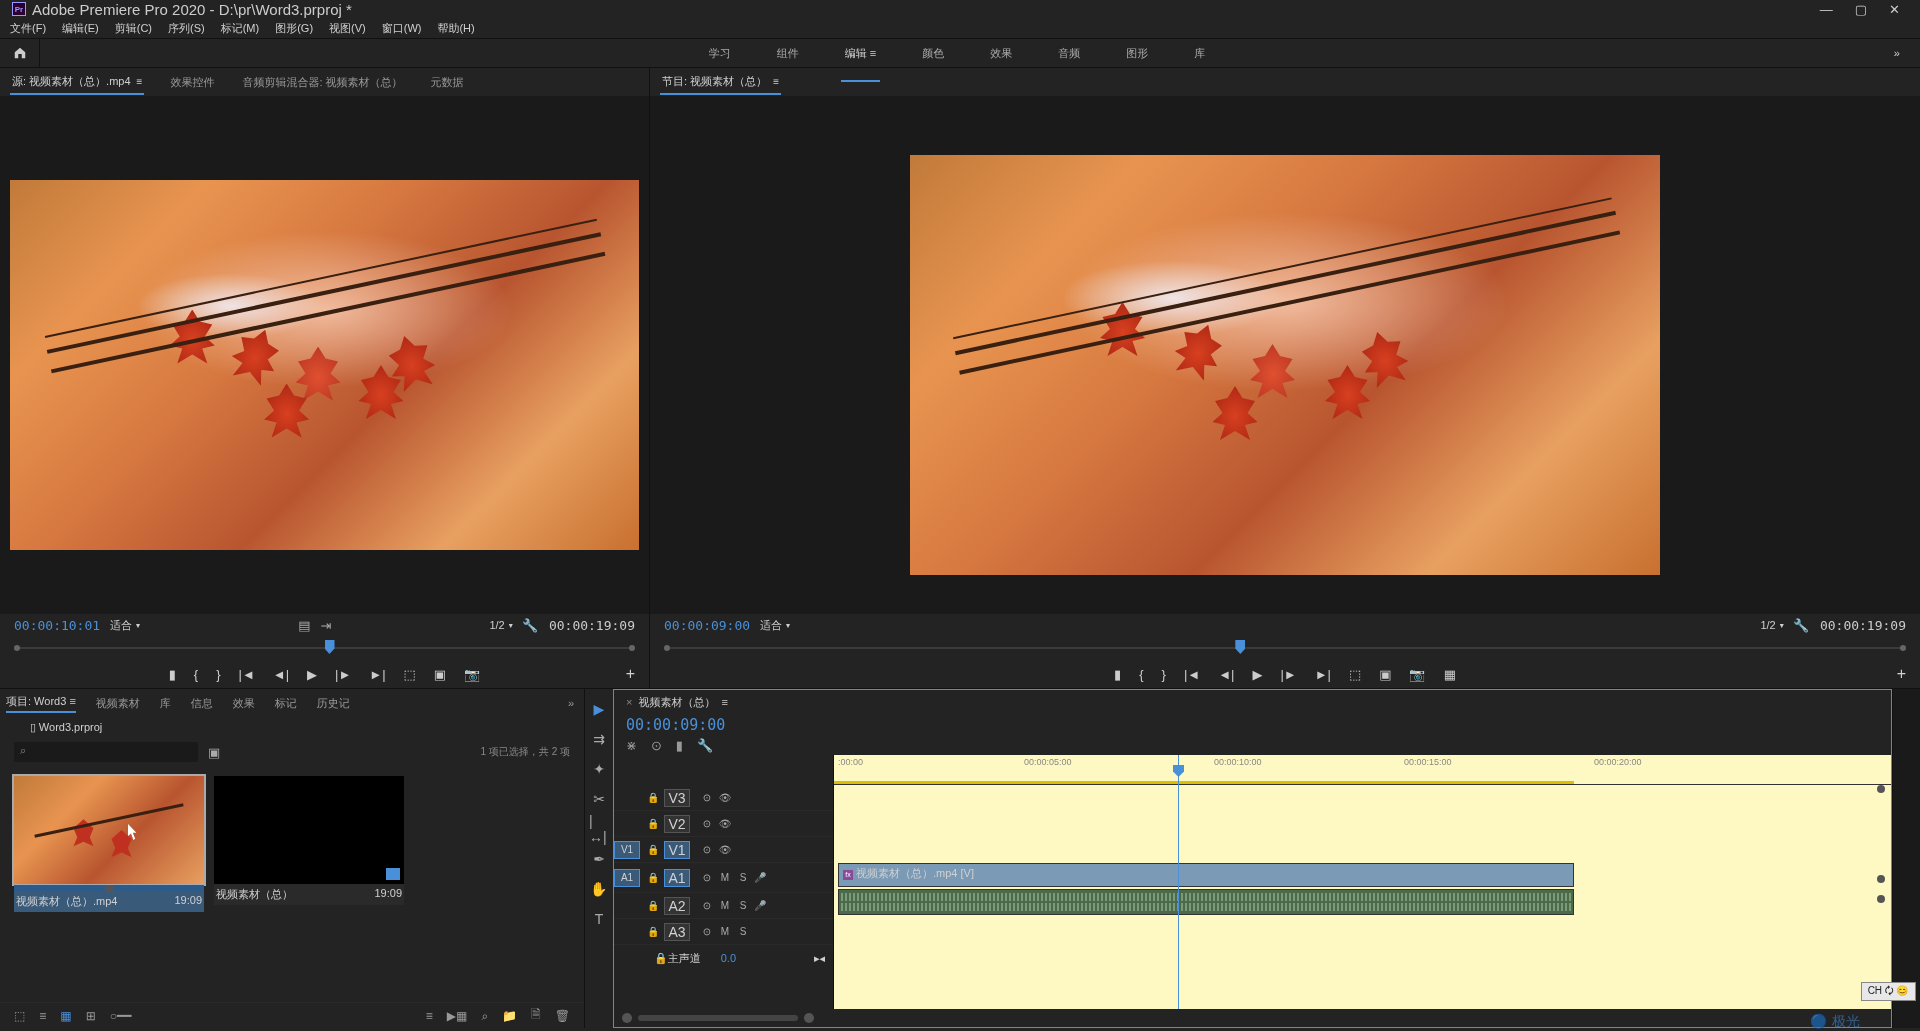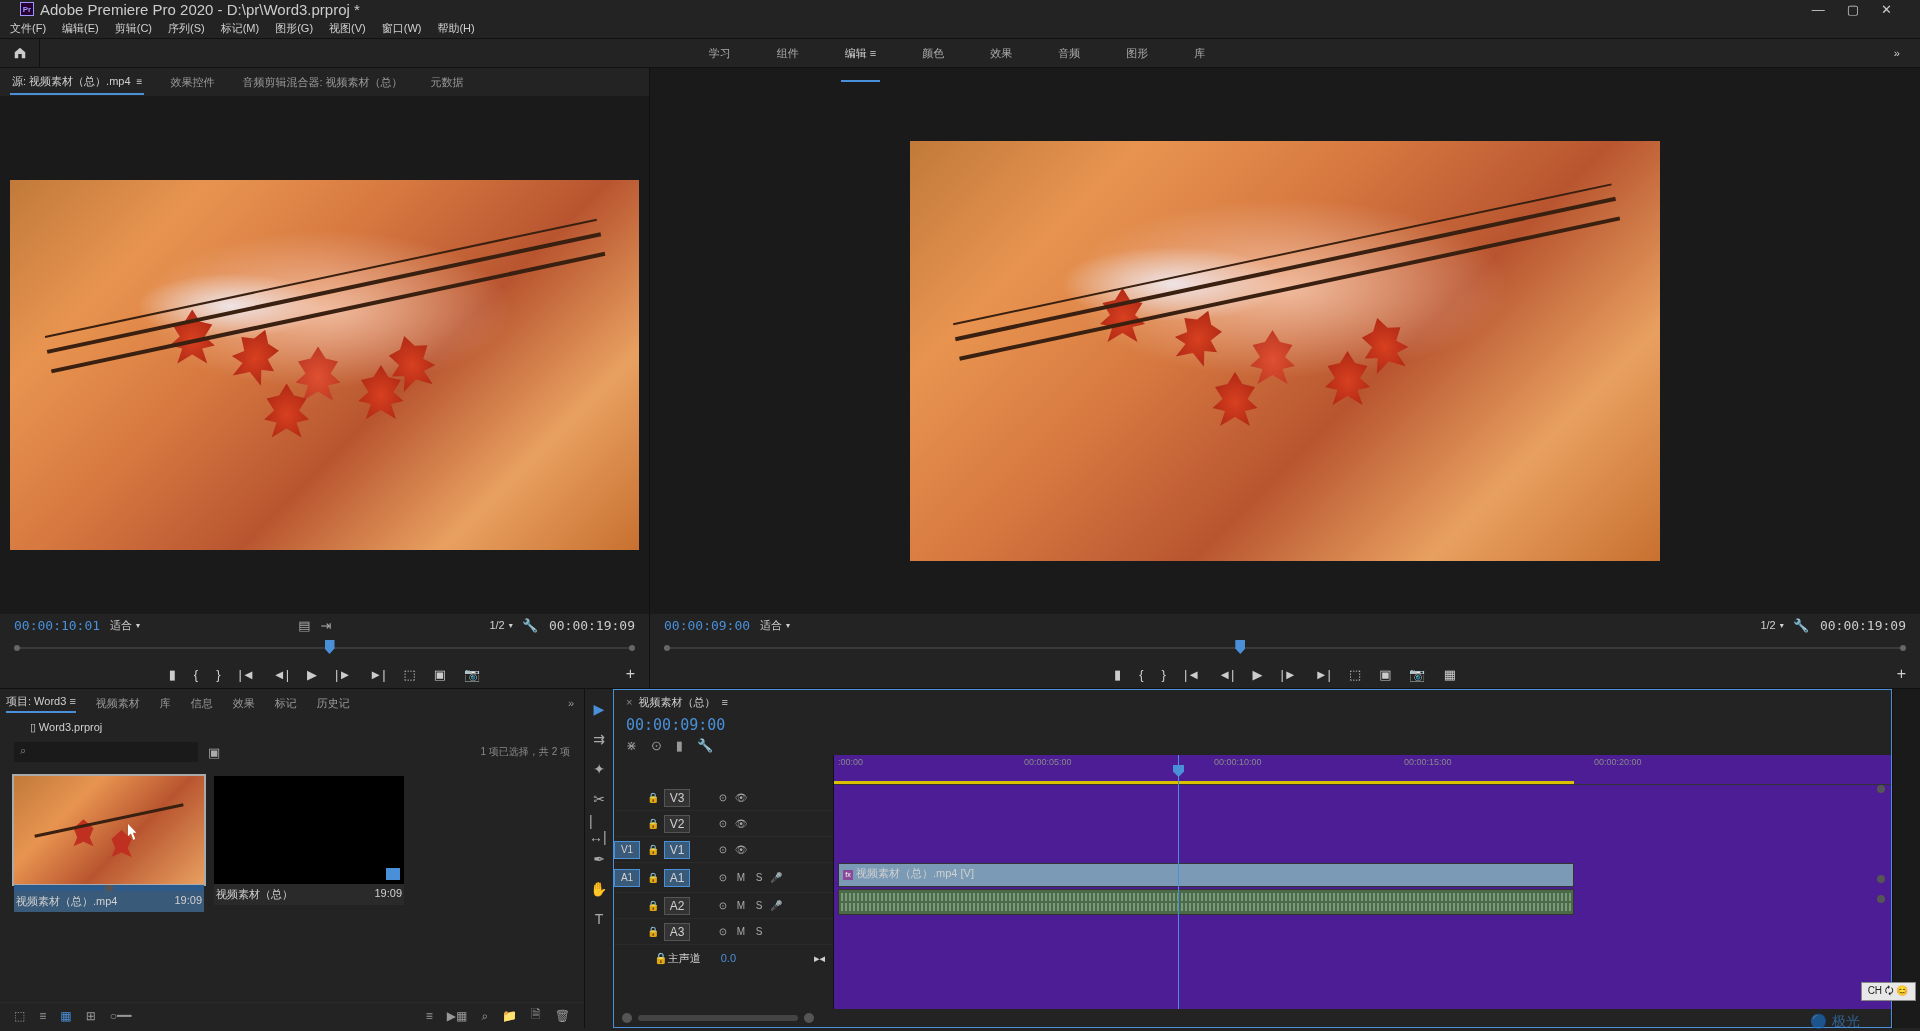--- a/index.html
+++ b/index.html
@@ -1,17 +1,17 @@
 <!DOCTYPE html>
 <html><head>
 <meta charset="utf-8">
 <style>
 *{margin:0;padding:0;box-sizing:border-box;font-family:"Microsoft YaHei",Arial,sans-serif;font-size:11px;color:#d0d0d0;user-select:none}
 body{background:#232323;width:1920px;height:1031px;overflow:hidden}
-.titlebar{height:18px;background:#232323;display:flex;align-items:center;padding:0 20px}
+.titlebar{height:18px;background:#232323;display:flex;align-items:center;padding:0 12px}
 .titlebar .logo{width:14px;height:14px;background:#2a0033;border:1px solid #9999ff;margin-right:6px;display:flex;align-items:center;justify-content:center;font-size:8px;color:#9999ff;font-weight:bold}
 .titlebar .title{font-size:15px;color:#ccc}
 .winctrl{margin-left:auto;display:flex;gap:22px;padding-right:8px}
 .winctrl span{font-size:13px;cursor:pointer;color:#ccc}
 .menubar{height:20px;background:#232323;display:flex;align-items:center;padding-left:4px;gap:4px}
 .menubar .mi{padding:2px 6px;cursor:pointer;font-size:11px}
 .workspacebar{height:30px;background:#232323;border-top:1px solid #111;border-bottom:1px solid #111;display:flex;align-items:center}
 .homebtn{width:40px;height:100%;display:flex;align-items:center;justify-content:center;border-right:1px solid #111;cursor:pointer}
 .wstabs{display:flex;gap:38px;margin-left:auto;margin-right:auto}
 .wstab{padding:18px 4px;cursor:pointer;color:#aaa;position:relative}
@@ -81,29 +81,29 @@
 .tool{width:20px;height:20px;display:flex;align-items:center;justify-content:center;cursor:pointer;color:#aaa;font-size:14px}
 .tool.active{color:#4a90d9}
 .timelinepanel{flex:1;display:flex;flex-direction:column;border:1px solid #4a90d9}
 .tlheader{height:24px;display:flex;align-items:center;padding-left:12px;gap:6px}
 .tlheader .x{color:#888;cursor:pointer}
 .tltc{padding:2px 12px;color:#4a90d9;font-family:monospace;font-size:15px}
 .tlicons{display:flex;gap:14px;padding:2px 12px}
 .tlicon{cursor:pointer;color:#999;font-size:13px}
 .tlbody{flex:1;display:flex}
 .trackheaders{width:220px;background:#232323;border-right:1px solid #111}
-.trackarea{flex:1;position:relative;background:#4c1d95;overflow:hidden}
+.trackarea{flex:1;position:relative;background:#fef9c3;overflow:hidden}
 .ruler{height:30px;position:relative;border-bottom:1px solid #333}
 .rulertick{position:absolute;top:2px;font-size:9px;color:#888}
 .rulerline{position:absolute;bottom:0;left:0;height:3px;background:#dac000}
 .trow{height:26px;display:flex;align-items:center;border-bottom:1px solid #2a2a2a}
 .trow.tall{height:30px}
 .trow .lock{width:20px;text-align:center;cursor:pointer;font-size:10px}
 .trow .src{width:26px;height:18px;background:#3a5a7a;border:1px solid #4a90d9;text-align:center;font-size:10px;line-height:16px;margin-right:4px;cursor:pointer}
-.trow .tgt{width:26px;height:18px;background:#333;border:1px solid #555;text-align:center;font-size:12px;line-height:16px;margin-right:24px;cursor:pointer}
+.trow .tgt{width:26px;height:18px;background:#333;border:1px solid #555;text-align:center;font-size:14px;line-height:16px;margin-right:8px;cursor:pointer}
 .trow .tgt.on{background:#3a5a7a;border-color:#4a90d9}
 .trow .tog{width:18px;text-align:center;cursor:pointer;font-size:10px;color:#aaa}
 .trackheaders .spacer-row{height:30px}
 .mastervol{display:flex;align-items:center;height:26px;padding-left:40px}
 .mastervol .val{color:#4a90d9;margin-left:20px}
 .clip-v{position:absolute;height:24px;background:#7a9ab5;border:1px solid #333;top:108px;font-size:9px;padding:2px 4px;color:#222;overflow:hidden}
 .clip-v .fx{display:inline-block;width:10px;height:10px;background:#8a4a9a;margin-right:3px;font-size:7px;text-align:center;line-height:10px;color:#fff}
 .clip-a{position:absolute;height:26px;background:#4a6a4a;border:1px solid #333;top:134px}
 .clip-a::before{content:"";position:absolute;top:3px;left:2px;right:2px;height:8px;background:repeating-linear-gradient(90deg,#7a9a7a 0 2px,#4a6a4a 2px 4px)}
 .clip-a::after{content:"";position:absolute;bottom:3px;left:2px;right:2px;height:8px;background:repeating-linear-gradient(90deg,#7a9a7a 0 2px,#4a6a4a 2px 4px)}
@@ -216,20 +216,23 @@
       <span class="tbtn">|►</span>
       <span class="tbtn">►|</span>
       <span class="tbtn">⬚</span>
       <span class="tbtn">▣</span>
       <span class="tbtn">📷</span>
       <span class="addbtn">+</span>
     </div>
   </div>
 
   <div class="rightpanel">
+    <div class="paneltabs">
+      <span class="paneltab active"><span>节目: 视频素材（总）</span><span class="ham">≡</span></span>
+    </div>
     <div class="monitor right">
       <div class="frame">
           <div class="snow"></div>
           <div class="leaf l1"></div>
           <div class="leaf l2"></div>
           <div class="leaf l3"></div>
           <div class="leaf l4"></div>
           <div class="leaf l5"></div>
           <div class="leaf l6"></div>
         </div>

